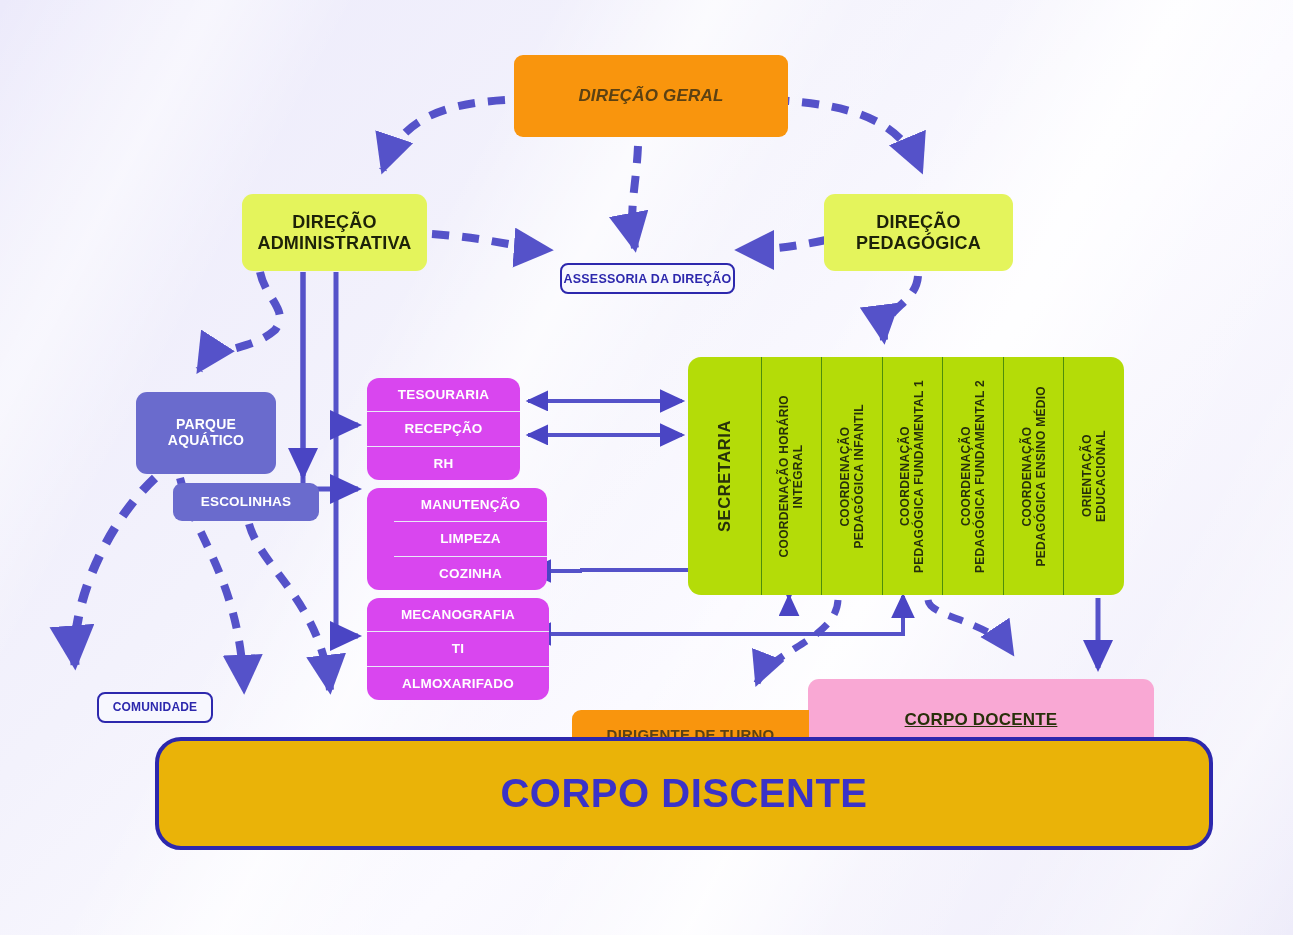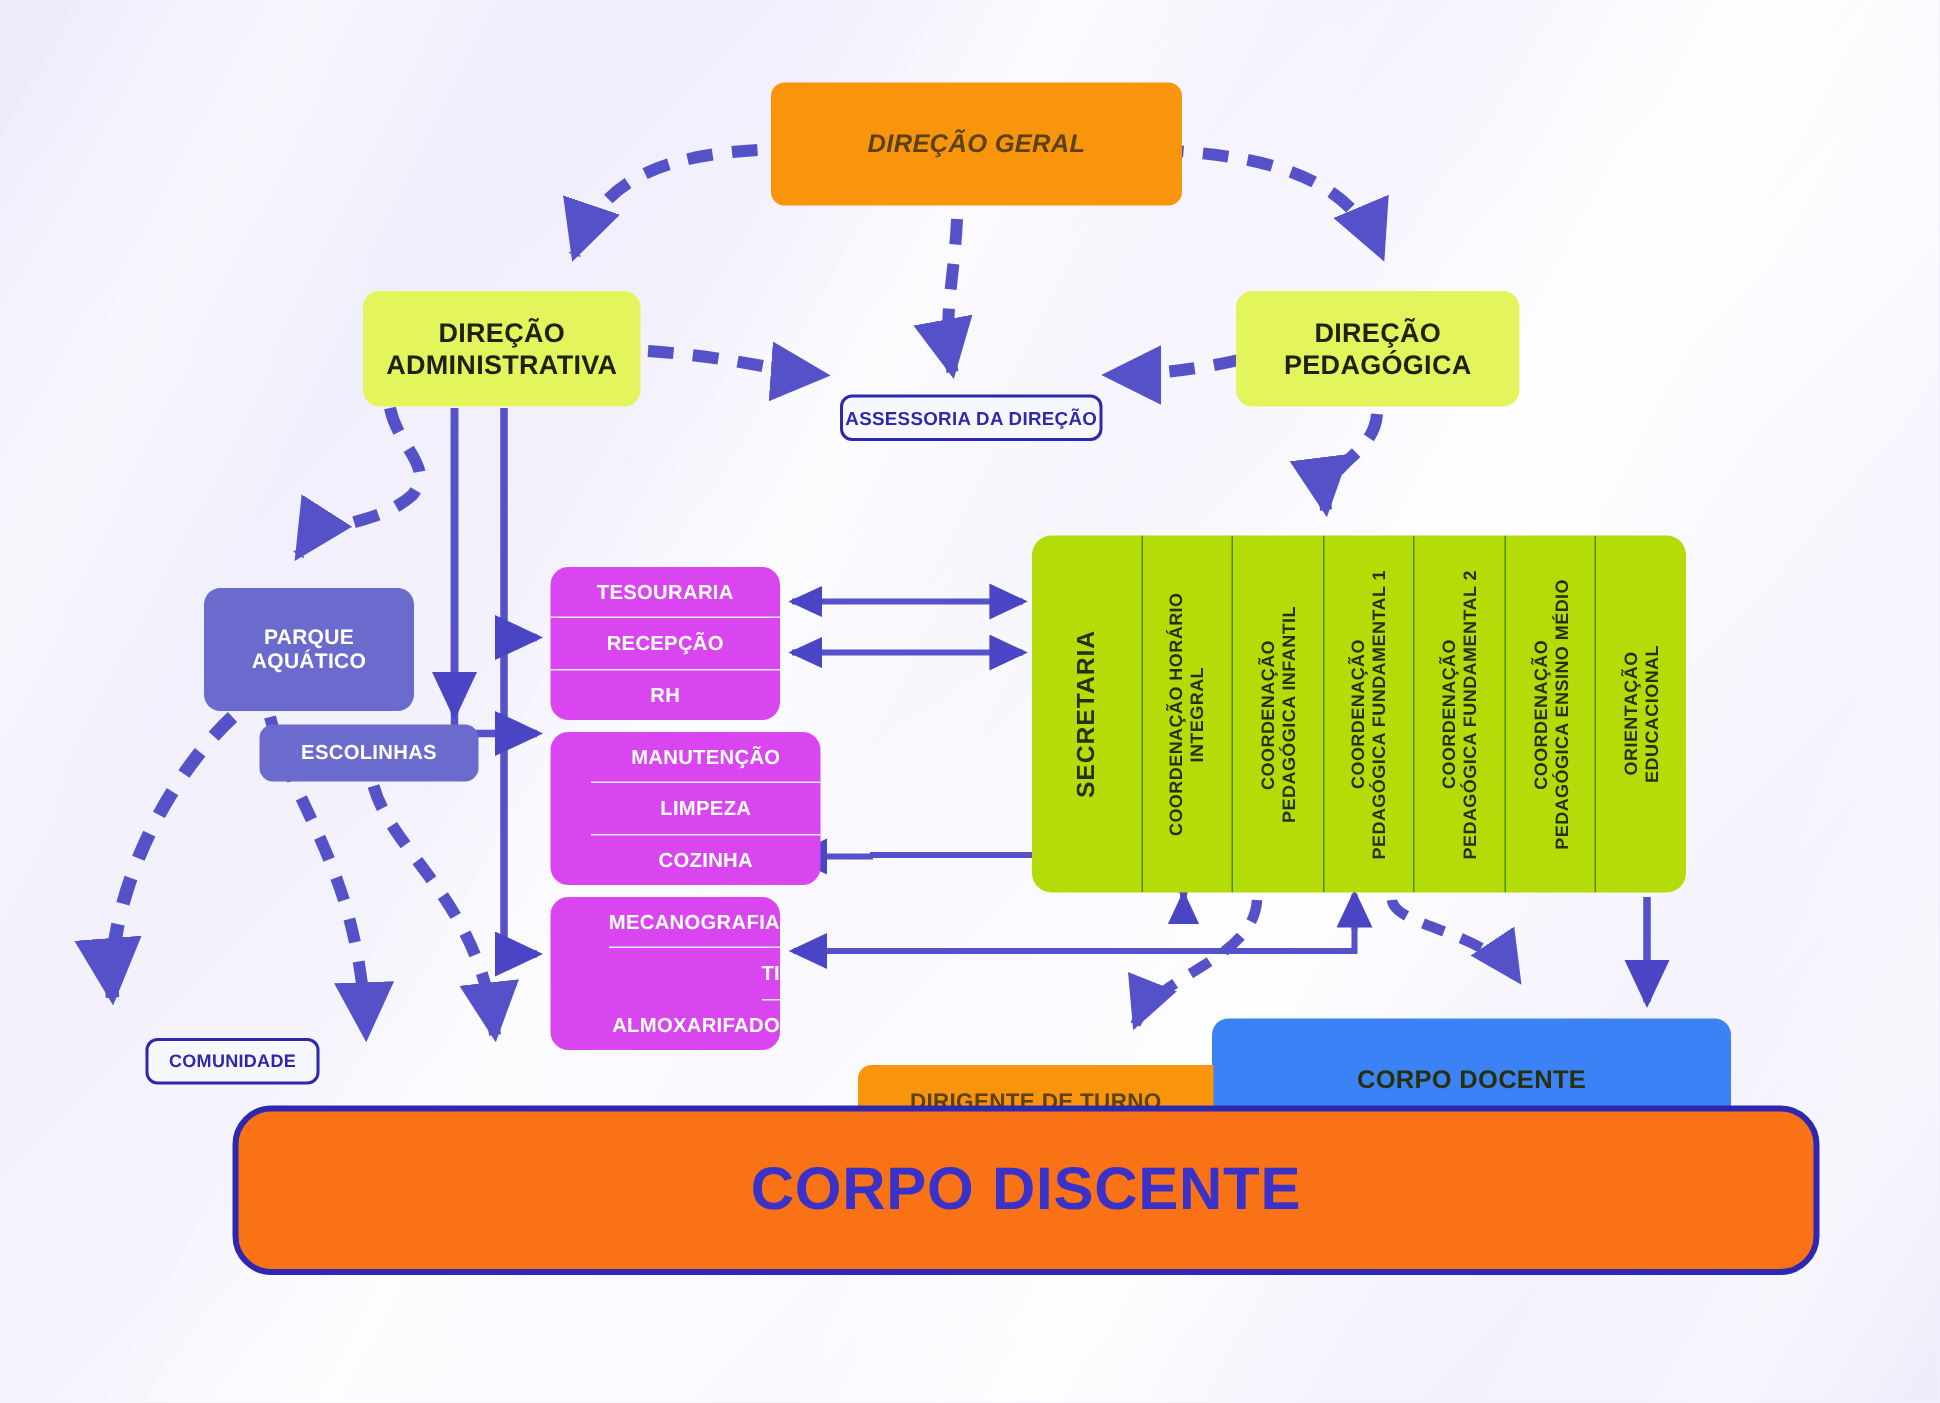--- a/index.html
+++ b/index.html
@@ -34,21 +34,21 @@
   
   svg.links{position:absolute;inset:0;width:1293px;height:935px;pointer-events:none;}
 
   
   .node{position:absolute;box-sizing:border-box;display:flex;
         align-items:center;justify-content:center;text-align:center;
         font-weight:700;letter-spacing:.2px;line-height:1.12;}
 
   .orange{background:#f9950d;color:#5b4113;}
   .lime-pale{background:#e4f45c;color:#1d2208;}
-  .lime{background:#3b82f6;color:#27300a;}
+  .lime{background:#f9a8d4;color:#27300a;text-decoration:underline;}
   .peri{background:#6a6bcd;color:#ffffff;}
   .outline{background:#f7f7fe;color:#2d28ad;border:2.5px solid #2d28ad;}
 
   
   #n-direcao-geral{left:514px;top:55px;width:274px;height:82px;border-radius:9px;font-size:17px;font-style:italic;}
   #n-direcao-administrativa{left:242px;top:194px;width:185px;height:77px;border-radius:11px;font-size:18px;}
   #n-direcao-pedagogica{left:824px;top:194px;width:189px;height:77px;border-radius:11px;font-size:18px;}
   #n-assessoria{left:560px;top:263px;width:175px;height:31px;border-radius:8px;font-size:12.5px;}
   #n-parque{left:136px;top:392px;width:140px;height:82px;border-radius:11px;font-size:14px;}
   #n-escolinhas{left:173px;top:483px;width:146px;height:38px;border-radius:9px;font-size:13.5px;}
@@ -56,41 +56,41 @@
 
   
   .stack{position:absolute;background:#d946ef;border-radius:12px;overflow:hidden;
          display:flex;flex-direction:column;}
   .stack .row{flex:1;display:flex;align-items:center;justify-content:center;
               color:#fff;font-weight:700;font-size:13.5px;letter-spacing:.2px;
               border-bottom:1.6px solid #e9e9f7;box-sizing:border-box;}
   .stack .row:last-child{border-bottom:none;}
   #stack-financeiro{left:367px;top:378px;width:153px;height:102px;}
   #stack-servicos{left:367px;top:488px;width:153px;height:102px;padding-left:27px;}
-  #stack-apoio{left:367px;top:598px;width:153px;height:102px;align-items:flex-end;}
+  #stack-apoio{left:367px;top:598px;width:182px;height:102px;}
 
   
   #n-secretaria-block{position:absolute;left:688px;top:357px;width:436px;height:238px;
        background:#b4dc08;border-radius:13px;display:flex;overflow:hidden;}
   #n-secretaria-block .col{flex:1;position:relative;display:flex;
        align-items:center;justify-content:center;border-right:1.6px solid #4d8e0b;}
   #n-secretaria-block .col:last-child{border-right:none;}
   #n-secretaria-block .vtxt{
        writing-mode:vertical-rl;transform:rotate(180deg);
        text-align:center;color:#27300a;font-weight:700;
        font-size:12px;line-height:1.18;letter-spacing:.3px;
        max-height:224px;white-space:pre-line;}
   #n-secretaria-block .col.wide{flex:1.22;}
   #n-secretaria-block .col.wide .vtxt{font-size:16.5px;letter-spacing:.6px;}
 
   
   #n-dirigente{left:572px;top:710px;width:237px;height:51px;border-radius:9px 0 0 9px;font-size:15px;}
   #n-corpo-docente{left:808px;top:679px;width:346px;height:82px;border-radius:11px;font-size:17px;}
   #n-corpo-discente{position:absolute;left:155px;top:737px;width:1050px;height:105px;
-       border:4px solid #2d28ad;border-radius:26px;background:#f97316;
+       border:4px solid #2d28ad;border-radius:26px;background:#eab308;
        display:flex;align-items:center;justify-content:center;
        color:#3a32c8;font-weight:700;font-size:40px;letter-spacing:.5px;}
 </style>
 </head>
 <body>
 
 <div id="stage">
 
   <div class="bg"></div>
 

